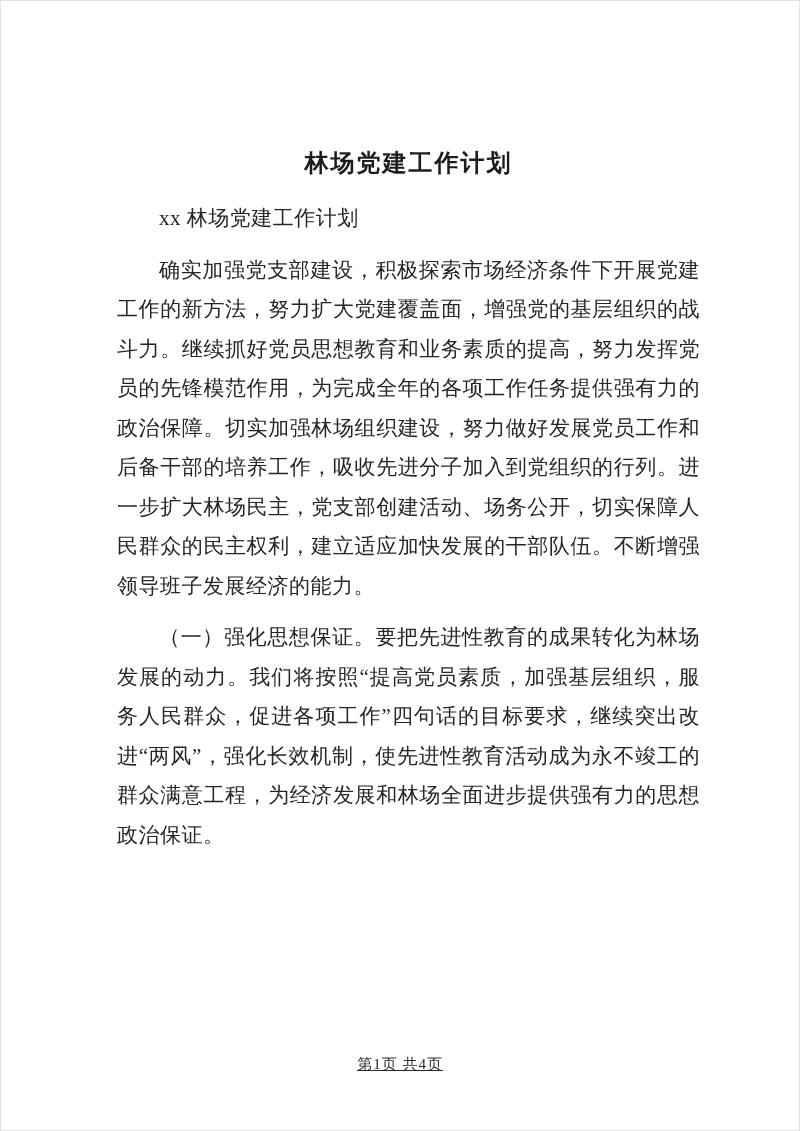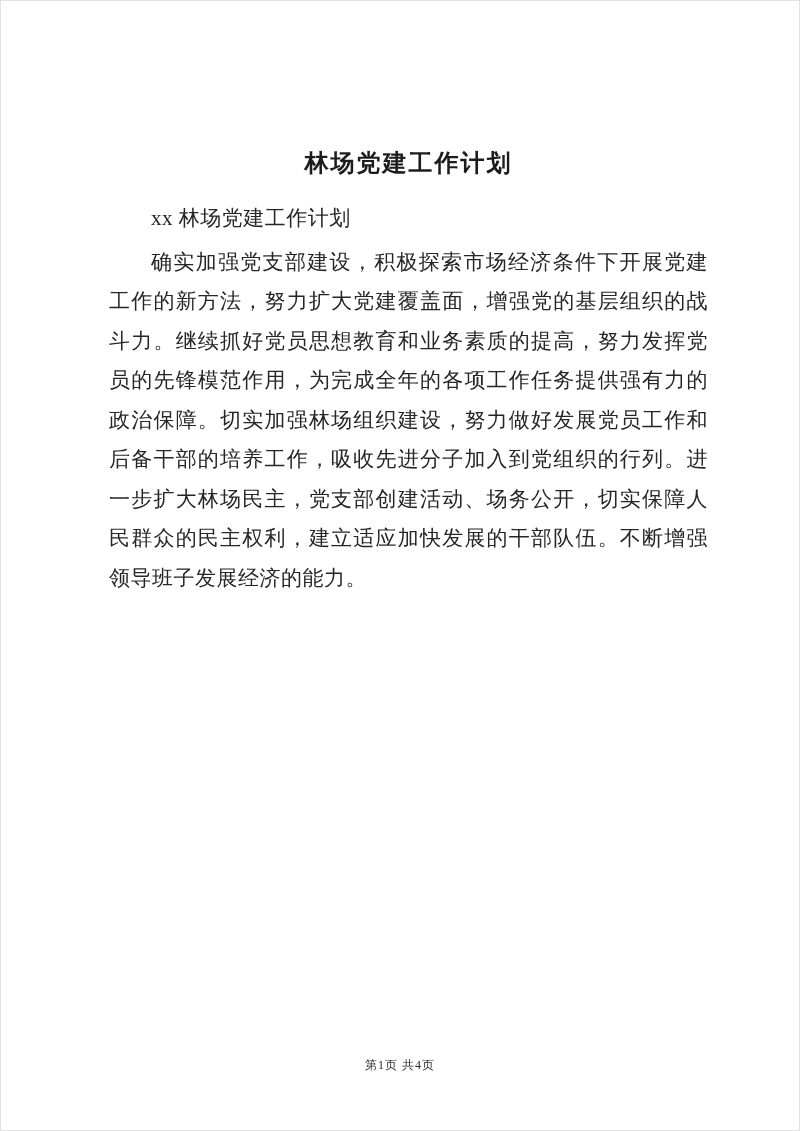--- a/index.html
+++ b/index.html
@@ -26,47 +26,49 @@
   .doc-title {
     margin: 0 0 16px 0;
     text-align: center;
     font-size: 24px;
     font-weight: bold;
     letter-spacing: 2px;
     line-height: 40px;
     color: #1c1c1c;
   }
   .para {
-    margin: 4px;
+    margin: 12px;
     font-size: 21px;
     line-height: 39.5px;
     text-align: justify;
     text-justify: inter-ideograph;
     text-indent: 2em;
     letter-spacing: 0.5px;
     color: #262626;
     word-break: break-all;
   }
   .footer {
     position: absolute;
     left: 0;
     bottom: 56px;
     width: 100%;
     text-align: center;
-    font-size: 12px;
+    font-size: 15px;
     color: #2b2b2b;
     letter-spacing: 1px;
+    text-decoration: underline;
   }
 </style>
 </head>
 <body>
 
 <div class="content">
   <h1 class="doc-title">林场党建工作计划</h1>
   <div>
       <p class="para">xx 林场党建工作计划</p>
       <p class="para">确实加强党支部建设，积极探索市场经济条件下开展党建工作的新方法，努力扩大党建覆盖面，增强党的基层组织的战斗力。继续抓好党员思想教育和业务素质的提高，努力发挥党员的先锋模范作用，为完成全年的各项工作任务提供强有力的政治保障。切实加强林场组织建设，努力做好发展党员工作和后备干部的培养工作，吸收先进分子加入到党组织的行列。进一步扩大林场民主，党支部创建活动、场务公开，切实保障人民群众的民主权利，建立适应加快发展的干部队伍。不断增强领导班子发展经济的能力。</p>
+      <p class="para">（一）强化思想保证。要把先进性教育的成果转化为林场发展的动力。我们将按照“提高党员素质，加强基层组织，服务人民群众，促进各项工作”四句话的目标要求，继续突出改进“两风”，强化长效机制，使先进性教育活动成为永不竣工的群众满意工程，为经济发展和林场全面进步提供强有力的思想政治保证。</p>
     </div>
 </div>
 
 <div class="footer">
   <span>第1页 共4页</span>
 </div>
 
 </body></html>

